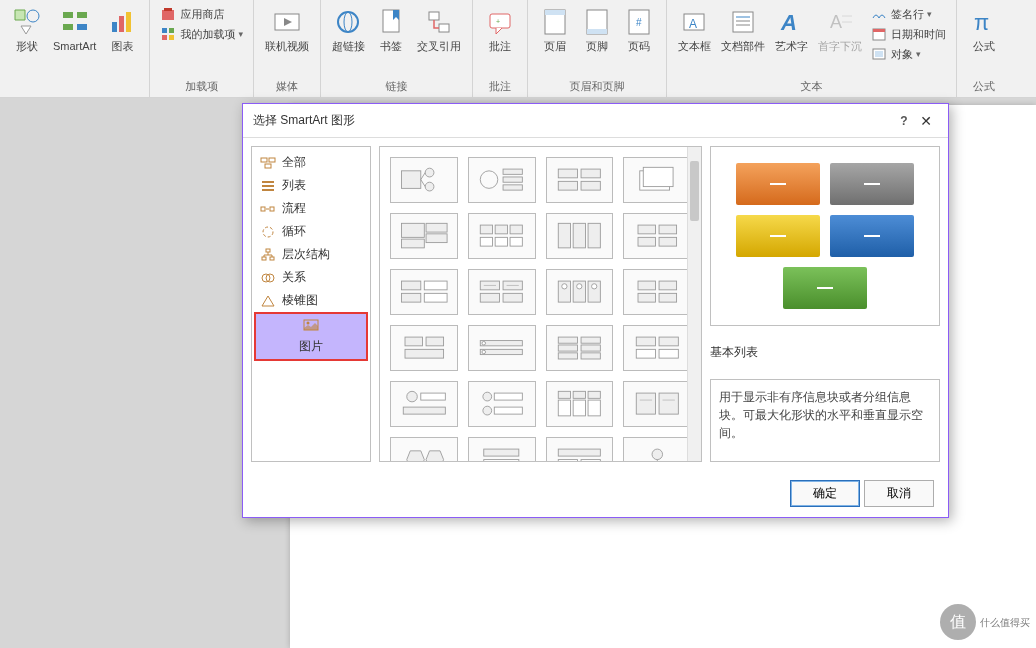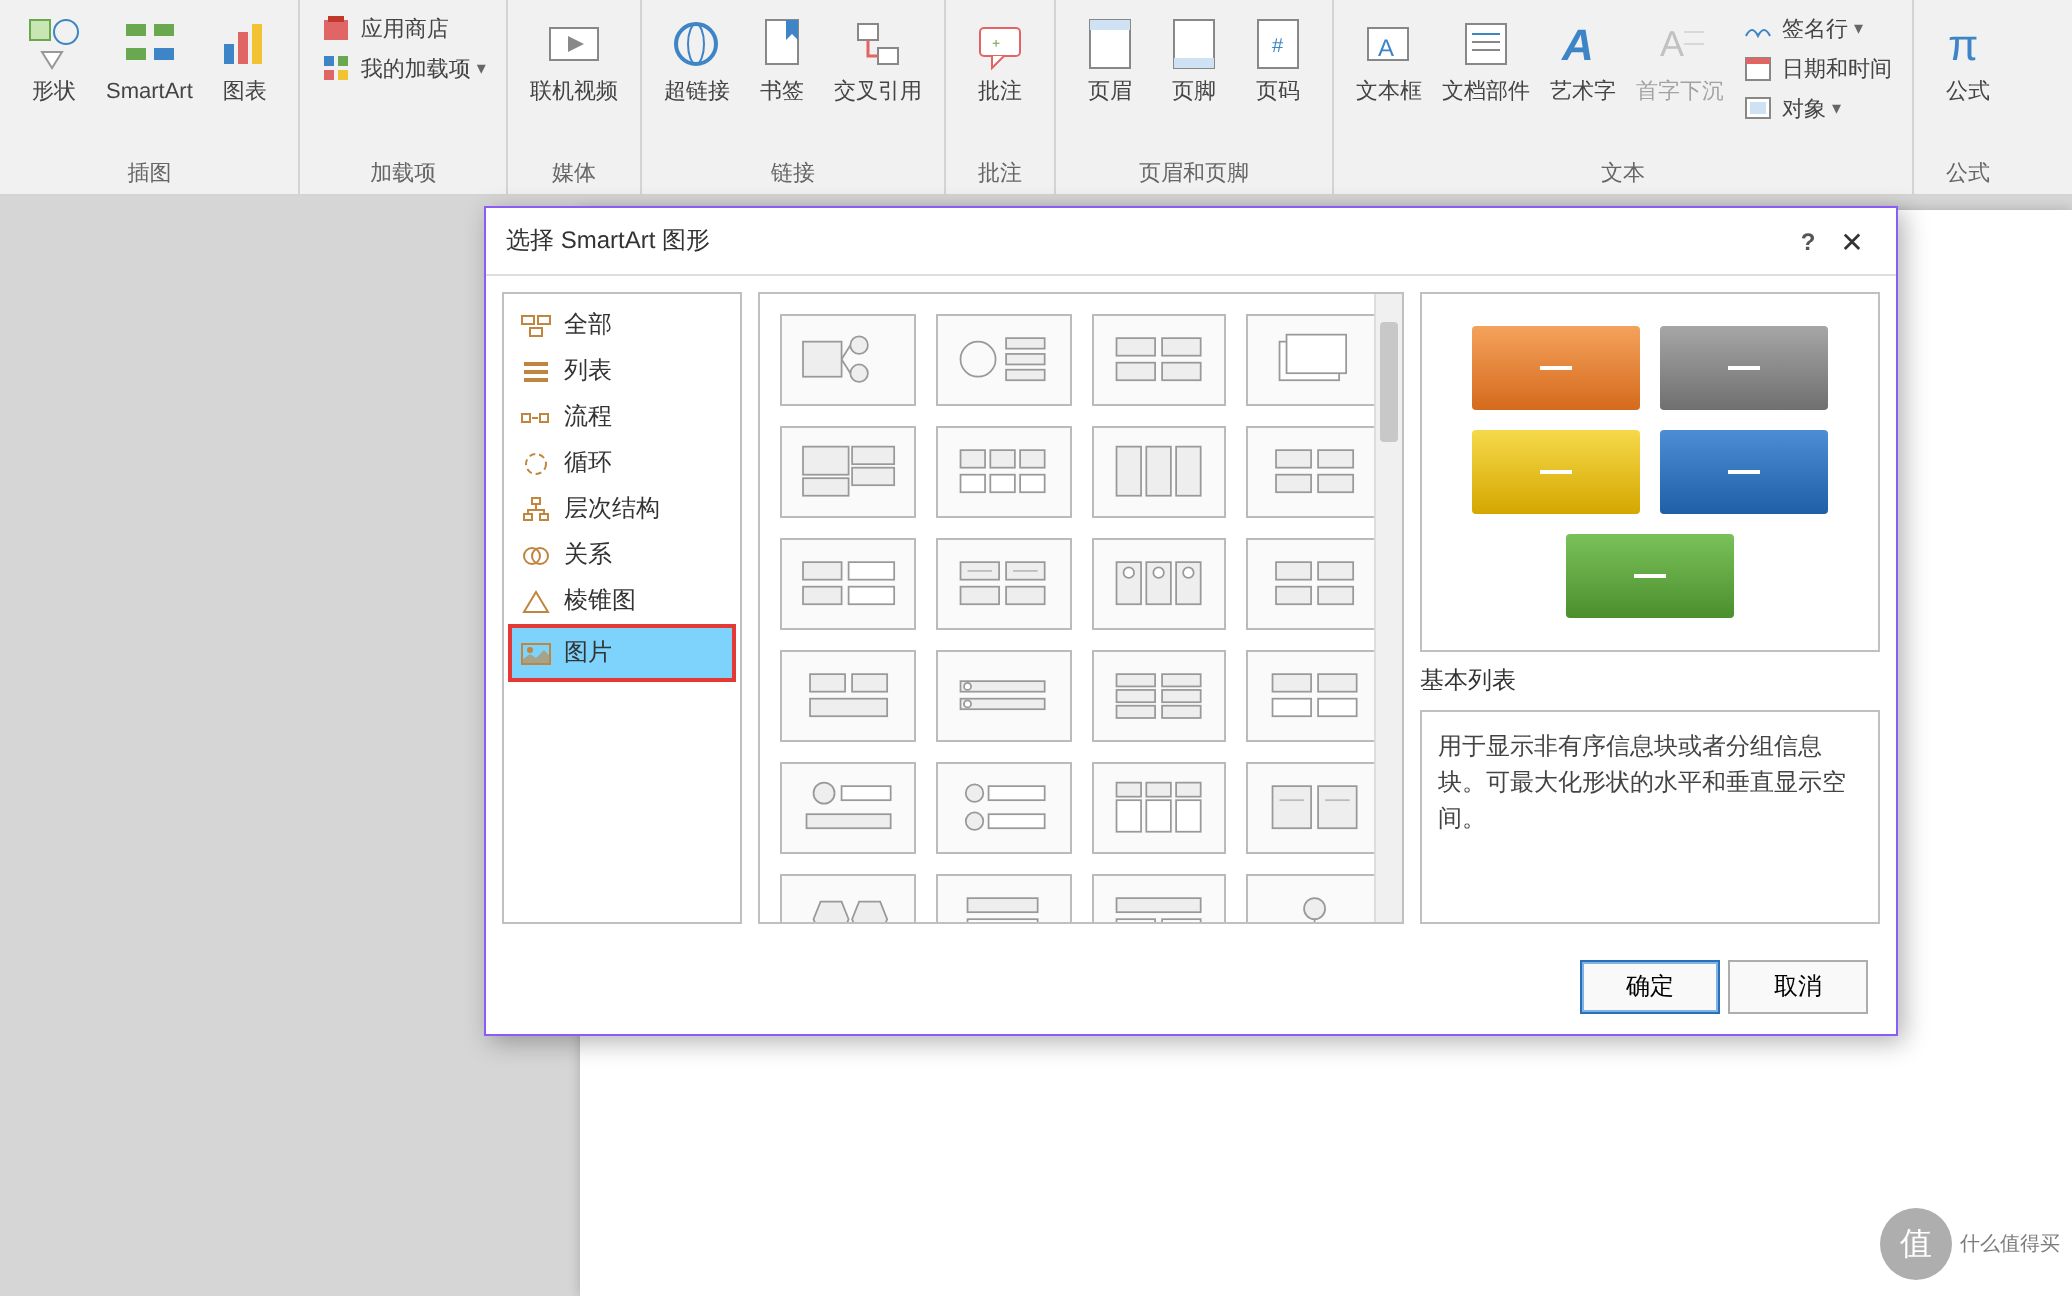--- a/index.html
+++ b/index.html
@@ -23,30 +23,30 @@
 .dialog-title { display: flex; align-items: center; padding: 8px 10px; font-size: 12px; color: #333; }
 .dialog-title .t { flex: 1; }
 .dialog-title .hlp { width: 20px; text-align: center; cursor: pointer; font-weight: bold; color: #555; }
 .dialog-title .cls { width: 24px; text-align: center; cursor: pointer; font-size: 14px; }
 .dialog-body { flex: 1; display: flex; border-top: 1px solid #ddd; padding: 8px; gap: 8px; overflow: hidden; }
 
 .cat-list { width: 120px; border: 1px solid #c0c0c0; background: #fff; padding: 4px 0; }
 .cat-item { display: flex; align-items: center; padding: 3px 8px; font-size: 12px; color: #333; cursor: pointer; gap: 6px; }
 .cat-item .cico { width: 16px; height: 14px; display:flex; align-items:center; justify-content:center; }
 .cat-item.highlight { border: 2px solid #e53935; margin: 0px 2px; padding: 4px 4px; }
-.cat-item.selected { background: #7dd3fc; }
+.cat-item.selected { background: #c4b5fd; flex-direction: column; }
 
 .gallery { flex: 1; border: 1px solid #c0c0c0; background: #fff; position: relative; overflow: hidden; }
 .gallery-grid { display: grid; grid-template-columns: repeat(4, 1fr); gap: 10px; padding: 10px; }
 .thumb { height: 46px; border: 1px solid #bbb; background: #fafafa; display:flex; align-items:center; justify-content:center; }
 .thumb svg { width: 80%; height: 80%; }
 .gallery-scroll { position: absolute; right: 0; top: 0; bottom: 0; width: 14px; background: #f0f0f0; border-left: 1px solid #ddd; }
 .gallery-scroll .handle { position: absolute; top: 14px; left: 2px; right: 2px; height: 60px; background: #c8c8c8; border-radius: 2px; }
 
-.preview-pane { width: 230px; display: flex; flex-direction: column; gap: 4px; }
+.preview-pane { width: 230px; display: flex; flex-direction: column; gap: 16px; }
 .preview-box { border: 1px solid #c0c0c0; background: #fff; height: 180px; display: flex; flex-wrap: wrap; align-content: center; justify-content: center; gap: 10px; padding: 12px; }
 .preview-tile { width: 84px; height: 42px; border-radius: 2px; position: relative; display: flex; align-items: center; justify-content: center; }
 .preview-tile .dash { width: 16px; height: 2px; background: #fff; }
 .ptitle { font-size: 12px; color: #333; padding: 2px 0; }
 .pdesc { border: 1px solid #c0c0c0; flex: 1; padding: 8px; font-size: 12px; color: #444; line-height: 18px; }
 
 .dialog-footer { display: flex; justify-content: flex-end; gap: 4px; padding: 10px 14px; }
 .dbtn { min-width: 70px; padding: 4px 16px; font-size: 12px; border: 1px solid #adadad; background: #f9f9f9; cursor: pointer; }
 .dbtn.primary { border: 1px solid #2a6fba; box-shadow: inset 0 0 0 1px #7fb3e6; }
 
@@ -86,21 +86,20 @@
           <div class="ico">
             <svg viewBox="0 0 32 32">
               <rect x="6" y="16" width="5" height="10" fill="#3d85c6"></rect>
               <rect x="13" y="10" width="5" height="16" fill="#e06666"></rect>
               <rect x="20" y="6" width="5" height="20" fill="#f1c232"></rect>
             </svg>
           </div>
           <div class="lbl">图表</div>
         </div>
     </div>
-    <div class="rgroup-label">插图</div>
   </div>
 
   <div class="rgroup">
     <div class="rgroup-items">
         <div class="vstack">
       <div class="rbtn-sm">
             <div class="ico-sm"><svg viewBox="0 0 16 16">
                 <rect x="2" y="4" width="12" height="10" fill="#e06666"></rect>
                 <rect x="4" y="2" width="8" height="3" fill="#c0392b"></rect>
               </svg></div>

